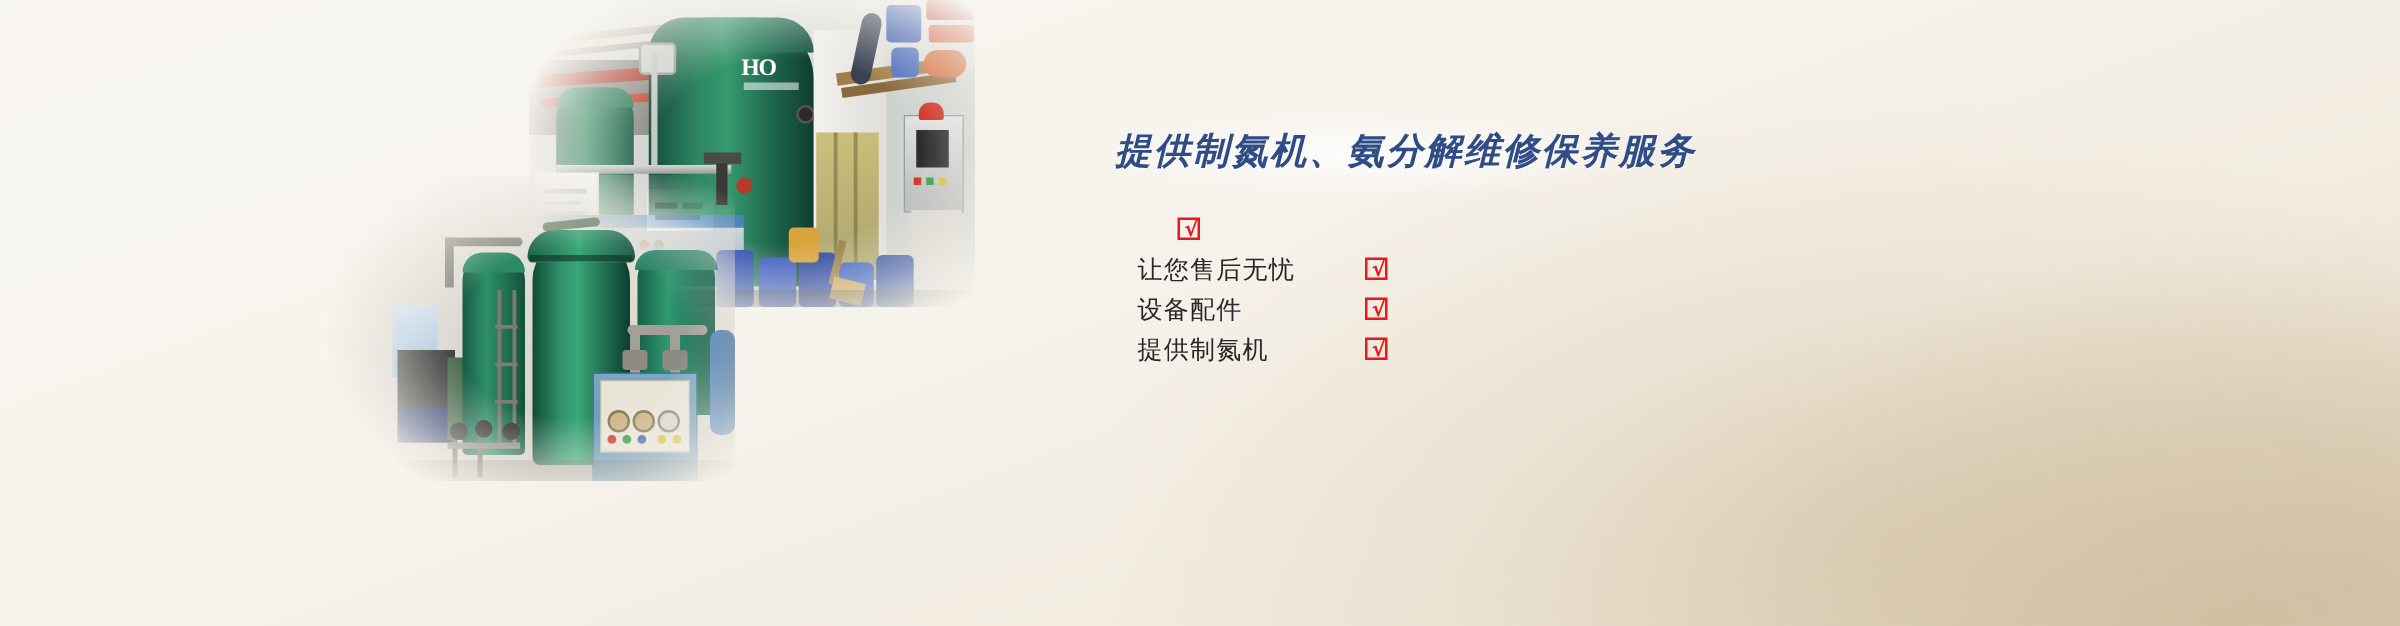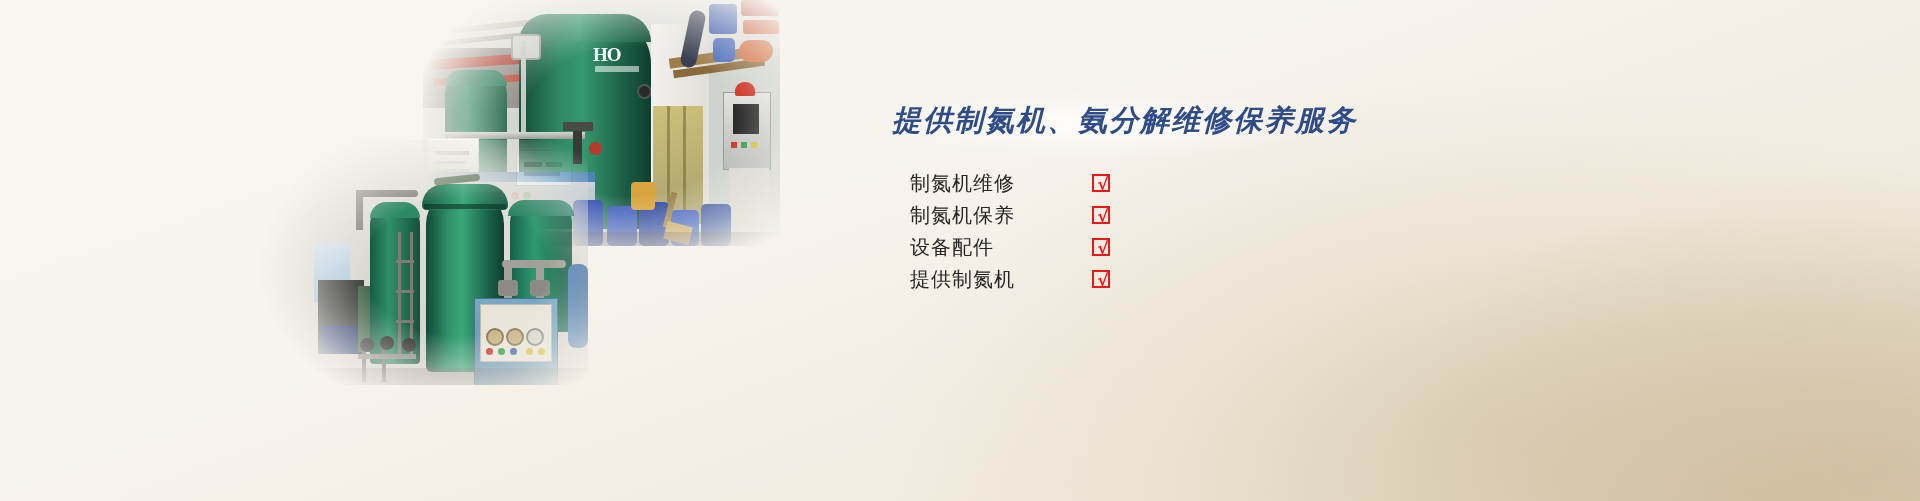--- a/index.html
+++ b/index.html
@@ -259,29 +259,28 @@
 
   <div class="content">
 
     <div class="headline-glow"></div>
 
     <div class="headline">提供制氮机、氨分解维修保养服务</div>
 
     <div class="list">
 
       <div class="list-row">
-        <span class="list-label">制氮机维修</span>
         <span class="spacer"></span>
         <span class="check">
           <span class="tick">√</span>
         </span>
       </div>
 
       <div class="list-row">
-        <span class="list-label">制氮机保养</span>
+        <span class="list-label">让您售后无忧</span>
         <span class="spacer"></span>
         <span class="check">
           <span class="tick">√</span>
         </span>
       </div>
 
       <div class="list-row">
         <span class="list-label">设备配件</span>
         <span class="spacer"></span>
         <span class="check">

